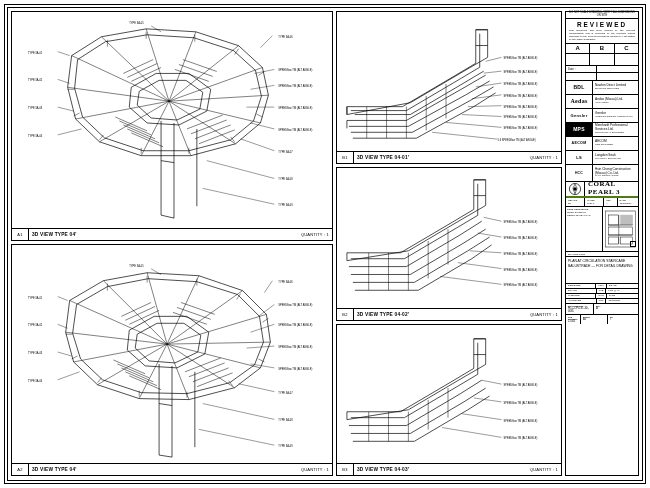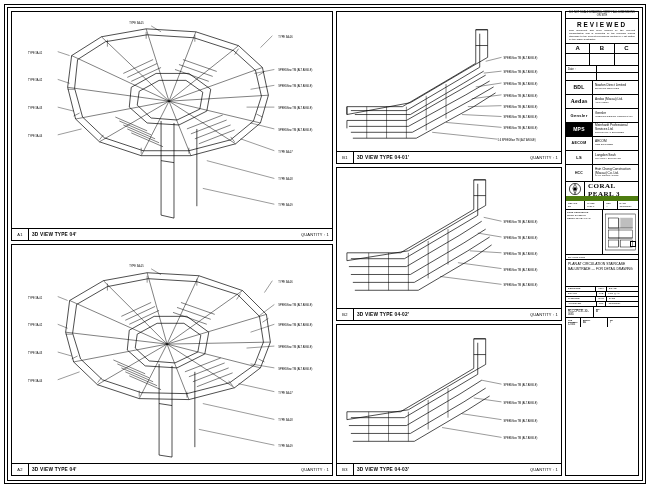--- a/index.html
+++ b/index.html
@@ -39,21 +39,21 @@
   .kv{display:flex;font-size:2.8px;}
   .kv .k{width:26px;border-right:1px solid #000;padding:1px 2px;}
   .kv .v{flex:1;padding:1px 2px;}
   .logo-row{display:flex;height:13px;align-items:center;border-bottom:1px solid #000;}
   .logo-mark{width:26px;height:100%;display:flex;align-items:center;justify-content:center;border-right:1px solid #000;font-weight:bold;font-size:5px;letter-spacing:.3px;}
   .logo-txt{flex:1;padding-left:2px;font-size:3.2px;line-height:1.2;}
   .logo-sub{font-size:2.4px;color:#222;}
   .chk{position:absolute;right:2px;top:50%;transform:translateY(-50%);width:4px;height:4px;border:.6px solid #000;}
   .xs{font-size:2.2px;}
 
-  .cp-bar{display:flex;align-items:flex-start;height:14px;border-bottom:5px solid #4d7c0f;}
+  .cp-bar{display:flex;align-items:flex-end;height:14px;border-bottom:2px solid #4d7c0f;}
   .cp-logo{width:18px;height:100%;border-right:1px solid #000;display:flex;align-items:center;justify-content:center;}
   .cp-name{flex:1;padding-left:3px;font-size:7px;font-weight:bold;letter-spacing:.5px;font-family:"Liberation Serif",serif;}
 
   .sheetinfo{display:flex;}
   .sheetinfo .cell{border-right:1px solid #000;padding:1px 2px;font-size:2.4px;}
   .sheetinfo .cell:last-child{border-right:none;}
 
   .keyplan{height:44px;display:flex;border-bottom:1px solid #000;}
   .keyplan .kp-left{width:34px;border-right:1px solid #000;font-size:2.3px;padding:1px;line-height:1.25;}
   .keyplan .kp-right{flex:1;position:relative;}

